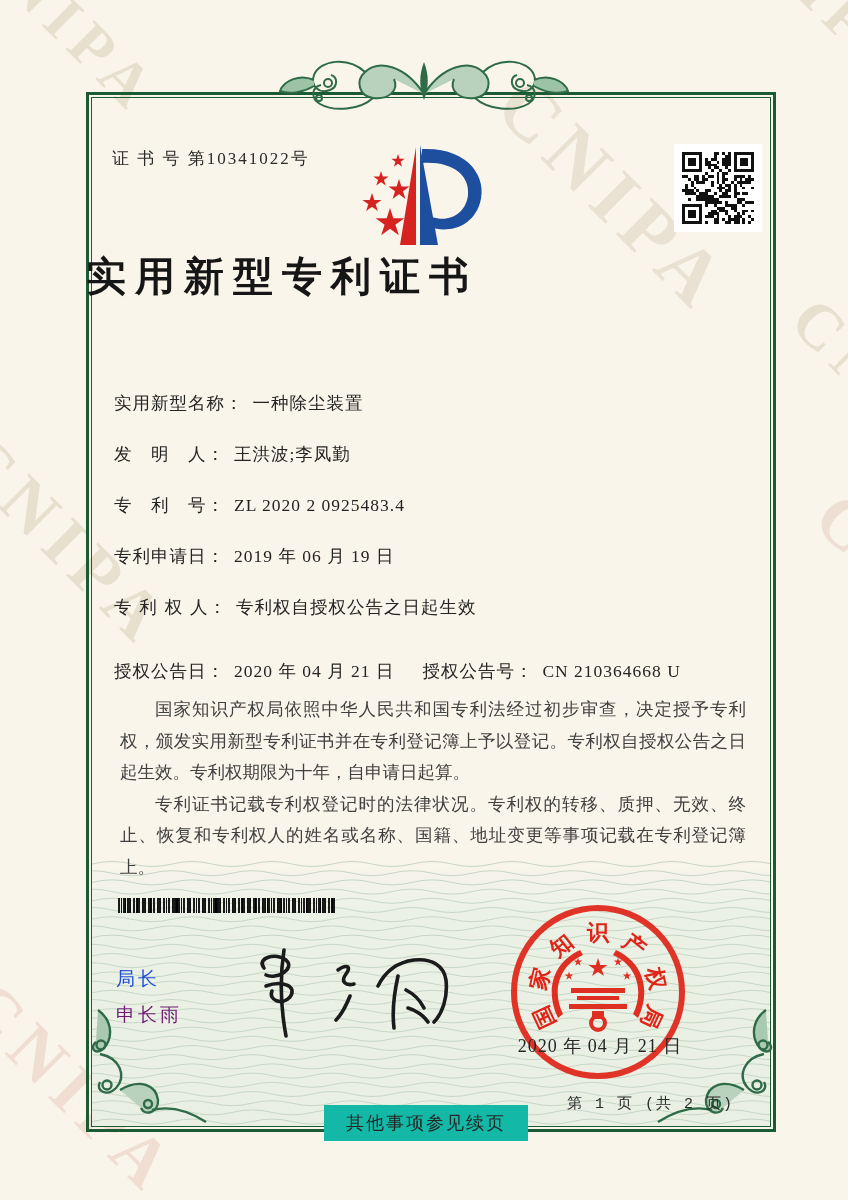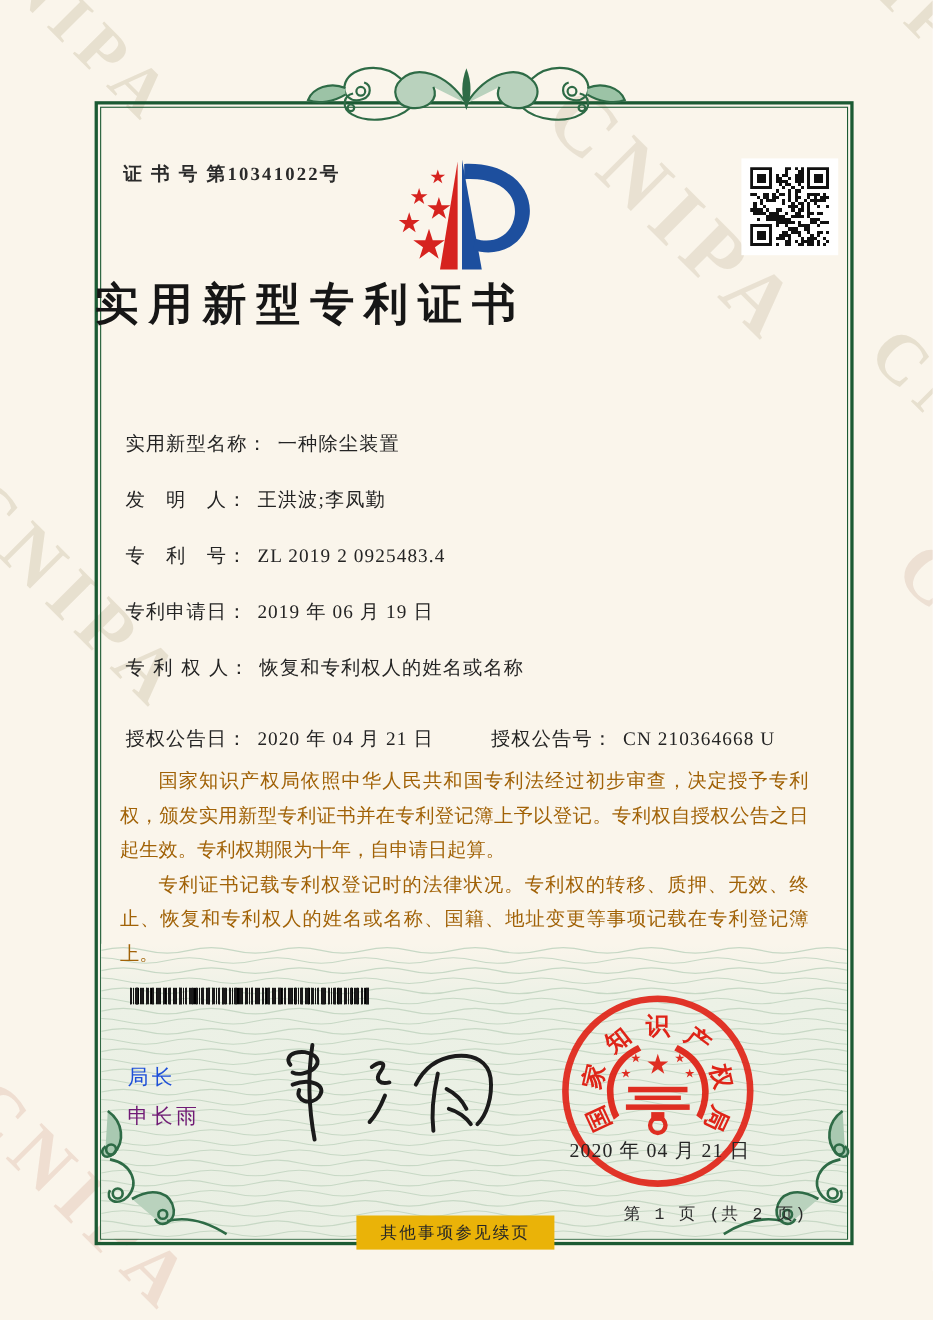--- a/index.html
+++ b/index.html
@@ -36,58 +36,58 @@
   .top-flourish{left:272px;top:46px;width:304px;height:92px;}
   .corner-bl{left:90px;top:1008px;width:118px;height:118px;}
   .corner-br{left:656px;top:1008px;width:118px;height:118px;transform:scaleX(-1);}
   
   .panel{
     position:absolute;z-index:2;left:92px;top:858px;width:678px;height:268px;
     background:linear-gradient(#faf5eb 0,#ecf1e6 52px,#e9efe3 100%);
   }
   .panel svg{position:absolute;left:0;top:0;}
   
-  .cert-no{position:absolute;z-index:4;left:112px;top:147px;font-size:17px;letter-spacing:2px;color:#2b2b2b;font-weight:bold;}
+  .cert-no{position:absolute;z-index:4;left:112px;top:147px;font-size:17px;letter-spacing:2px;color:#2b2b2b;}
   .logo{position:absolute;z-index:4;left:356px;top:133px;}
   .qr-box{position:absolute;z-index:4;left:674px;top:144px;width:88px;height:88px;background:#fff;}
   .qr-box svg{position:absolute;left:8px;top:8px;}
   .title{
     position:absolute;z-index:4;left:86px;top:249px;width:690px;
     text-align:left;font-size:40px;font-weight:bold;letter-spacing:9px;color:#161616;
   }
   .fields{position:absolute;z-index:4;left:114px;top:352px;width:630px;margin-top:39px;}
   .frow{height:51px;font-size:17.5px;letter-spacing:1px;color:#242424;}
   .frow .val{margin-left:9px;}
   .grant{position:absolute;z-index:4;left:114px;top:659px;font-size:17.5px;letter-spacing:1px;color:#242424;}
-  .grant .gno{margin-left:52px;}
+  .grant .gno{margin-left:28px;}
   .grant .val{margin-left:9px;}
   .body-text{
-    position:absolute;z-index:4;left:109px;top:694px;width:626px;
-    font-size:17.5px;line-height:31.5px;text-align:justify;color:#a16207;
+    position:absolute;z-index:4;left:120px;top:694px;width:626px;
+    font-size:17.5px;line-height:31.5px;text-align:justify;color:#404040;
   }
   .body-text p{margin:0;text-indent:2em;}
   .barcode{
     position:absolute;z-index:4;left:118px;top:898px;width:219px;height:15px;
     background:
       repeating-linear-gradient(90deg,#1a1a1a 0 2px,transparent 2px 5px),
       repeating-linear-gradient(90deg,#111 0 1px,transparent 1px 3px),
       repeating-linear-gradient(90deg,transparent 0 6px,#000 6px 8px,transparent 8px 13px);
   }
   .sig-title{position:absolute;z-index:4;left:116px;top:966px;font-size:19px;letter-spacing:3px;color:#1d4ed8;}
   .sig-name{position:absolute;z-index:4;left:116px;top:1002px;font-size:19px;letter-spacing:3px;color:#701a75;}
   .sig-hand{position:absolute;z-index:4;left:246px;top:942px;}
   .seal{position:absolute;z-index:5;left:506px;top:900px;}
   .seal-date{
     position:absolute;z-index:6;left:512px;top:1034px;width:176px;text-align:center;
     font-size:18px;letter-spacing:1px;color:#262626;
   }
   .page-info{position:absolute;z-index:4;left:86px;top:1094px;width:648px;text-align:right;font-size:15px;letter-spacing:2px;color:#2b2b2b;font-family:Liberation Mono, monospace;}
   .note-box{
-    position:absolute;z-index:4;left:324px;top:1105px;background:#eab308;
-    padding:6px 22px;font-size:15px;letter-spacing:2px;color:#262626;
+    position:absolute;z-index:4;left:324px;top:1105px;background:#14b8a6;
+    padding:6px 22px;font-size:18px;letter-spacing:2px;color:#262626;
   }
 </style>
 </head>
 <body>
 
 <div class="page">
 
   <span class="wm wm1">CNIPA</span>
   <span class="wm wm2">CNIPA</span>
   <span class="wm wm3">CNIPA</span>
@@ -409,23 +409,23 @@
         <rect x="1" y="19" width="5" height="5" fill="#fff"></rect>
         <rect x="2" y="20" width="3" height="3" fill="#111"></rect>
       </svg>
   </div>
 
   <div class="title">实用新型专利证书</div>
 
   <div class="fields">
     <div class="frow"><span class="lab">实用新型名称：</span><span class="val">一种除尘装置</span></div>
     <div class="frow"><span class="lab">发　明　人：</span><span class="val">王洪波;李凤勤</span></div>
-    <div class="frow"><span class="lab">专　利　号：</span><span class="val">ZL 2019 2 0925483.4</span></div>
+    <div class="frow"><span class="lab">专　利　号：</span><span class="val">ZL 2020 2 0925483.4</span></div>
     <div class="frow"><span class="lab">专利申请日：</span><span class="val">2019 年 06 月 19 日</span></div>
-    <div class="frow"><span class="lab">专 利 权 人：</span><span class="val">恢复和专利权人的姓名或名称</span></div>
+    <div class="frow"><span class="lab">专 利 权 人：</span><span class="val">专利权自授权公告之日起生效</span></div>
   </div>
 
   <div class="grant">
     <span>授权公告日：</span><span class="val">2020 年 04 月 21 日</span><span class="gno">授权公告号：</span><span class="val">CN 210364668 U</span>
   </div>
 
   <div class="body-text">
     <p>国家知识产权局依照中华人民共和国专利法经过初步审查，决定授予专利权，颁发实用新型专利证书并在专利登记簿上予以登记。专利权自授权公告之日起生效。专利权期限为十年，自申请日起算。</p>
     <p>专利证书记载专利权登记时的法律状况。专利权的转移、质押、无效、终止、恢复和专利权人的姓名或名称、国籍、地址变更等事项记载在专利登记簿上。</p>
   </div>

